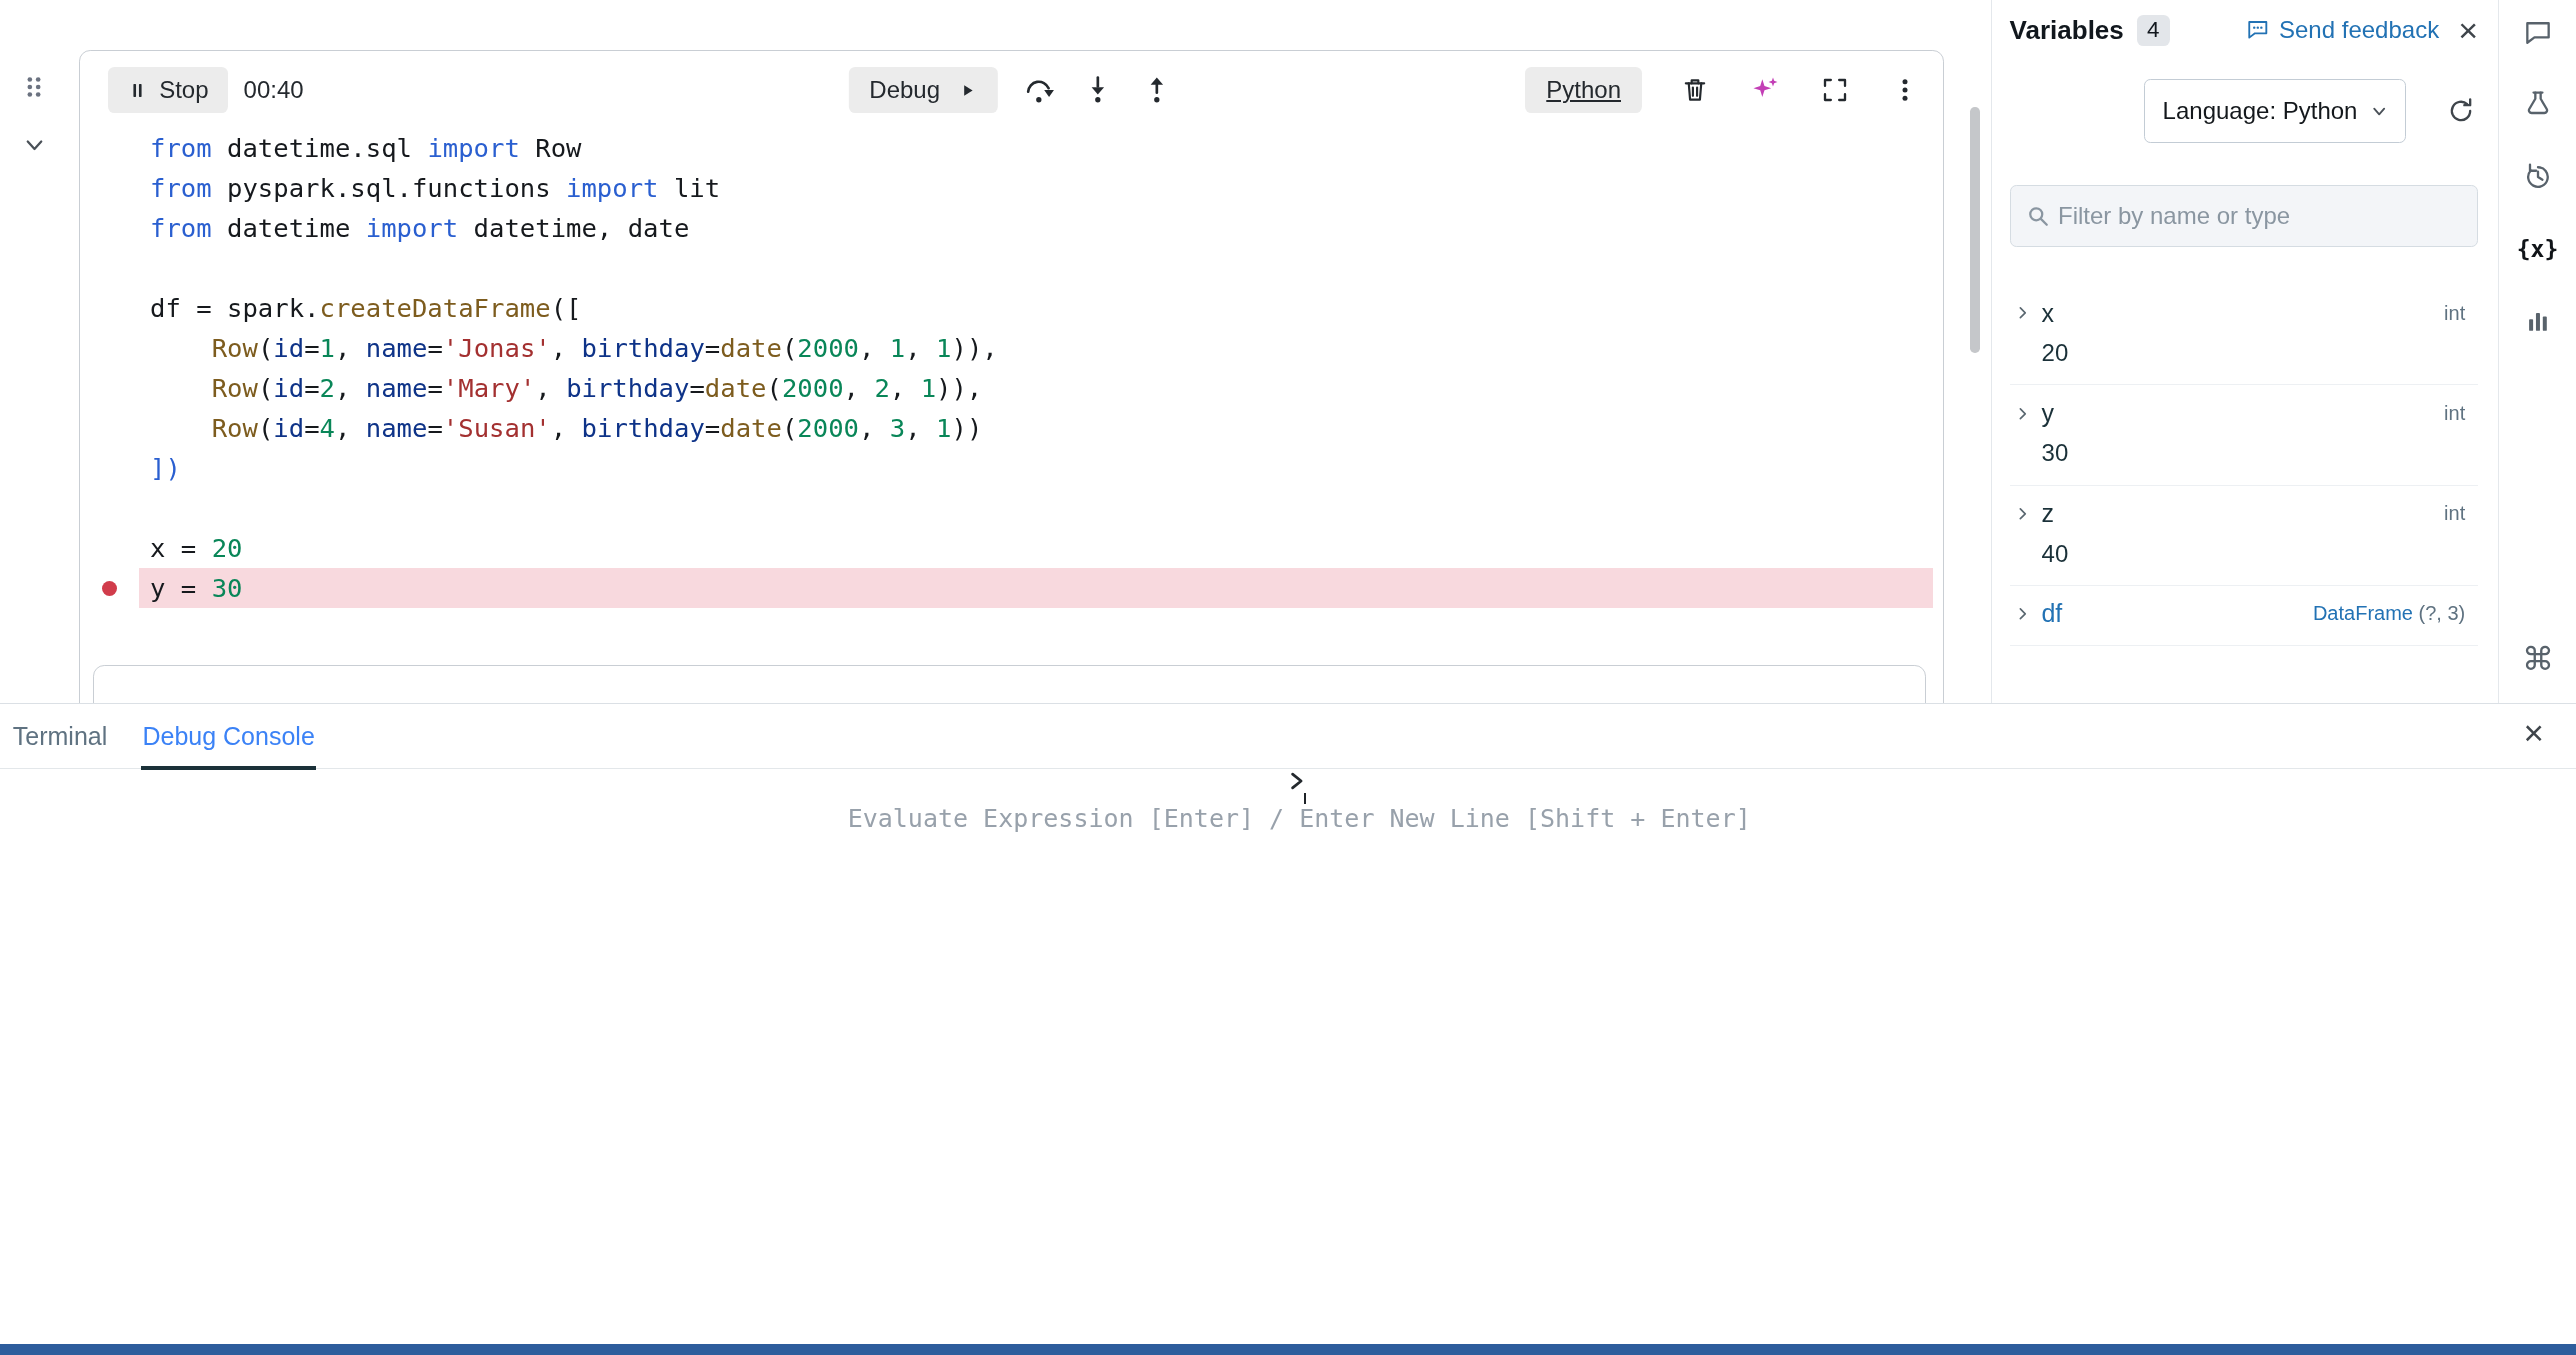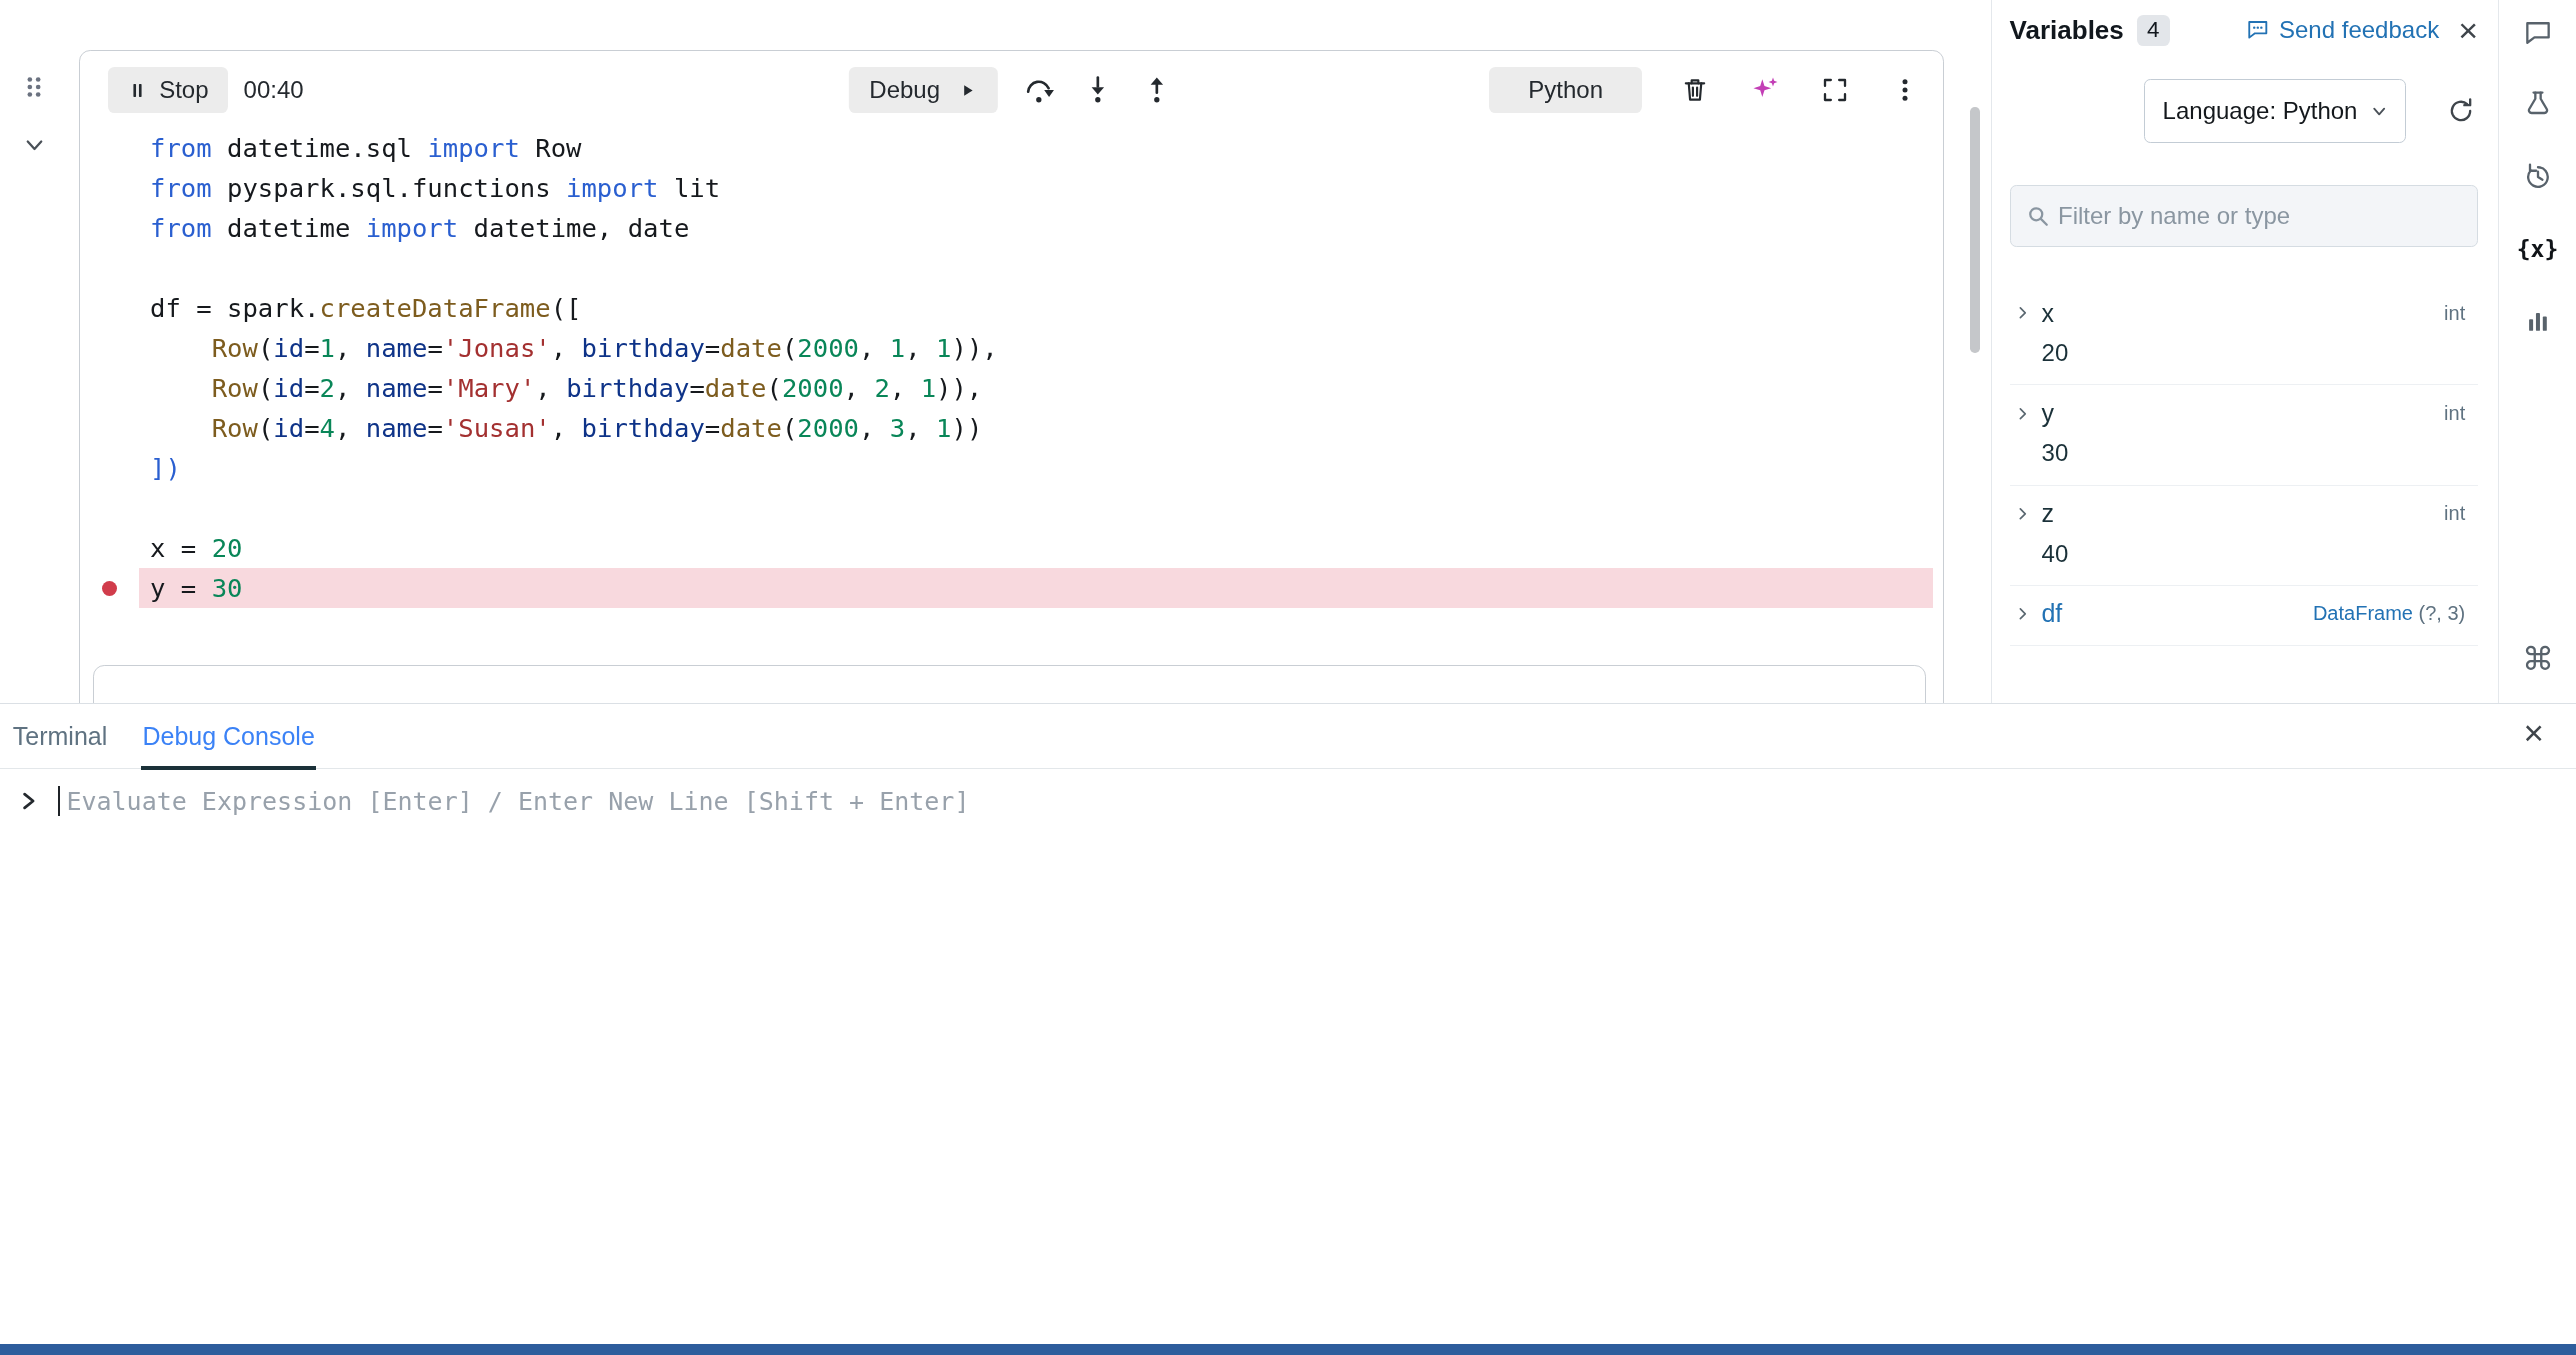--- a/index.html
+++ b/index.html
@@ -22,21 +22,21 @@
   .toolbar { position:absolute; left:0; right:0; top:14.4px; height:50px; }
   .tb-left { position:absolute; left:28px; top:0; height:50px; display:flex; align-items:center; }
   .tb-center { position:absolute; left:50%; top:0; height:50px; transform:translateX(-50%); display:flex; align-items:center; gap:24px; }
   .tb-right { position:absolute; right:21px; top:0; height:50px; display:flex; align-items:center; gap:35px; }
   .pill {
     height:46px; background:#ececec; border-radius:6.4px; display:flex; align-items:center;
     font-size:24px; color:#24292e; cursor:pointer;
   }
   .stop-pill { padding:4px 19px; gap:11.2px; }
   .debug-pill { padding:0 21px; gap:17.6px; }
-  .python-pill { padding:0 39px; }
+  .python-pill { padding:0 21px;text-decoration:underline; }
   .timer { margin-left:16px; font-size:24px; color:#24292e; }
   .icon-btn { width:35px; height:35px; display:flex; align-items:center; justify-content:center; color:#24292e; cursor:pointer; }
 
   
   .code { position:absolute; left:0; right:3.2px; top:77px; }
   .cline { position:relative; height:40px; }
   .cline .hl { position:absolute; left:59px; right:6.4px; top:0; bottom:0; background:#f8d9de; }
   .cline .bp { position:absolute; left:22.4px; top:12.8px; width:15px; height:15px; border-radius:50%; background:#d13c4b; }
   .ctext {
     position:relative; display:block; padding-left:70px; height:40px; line-height:40px;
@@ -109,21 +109,21 @@
 
   
   .bottom { position:absolute; left:0; top:703px; width:2576px; height:640px; background:#fff; border-top:1.6px solid #dbe0e5; }
   .tabs-row { position:relative; height:65px; border-bottom:1.6px solid #e3e7ea; display:flex; align-items:center; padding-left:11.2px; }
   .tab { position:relative; height:100%; display:flex; align-items:center; font-size:25px; color:#5f7281; cursor:pointer; padding:0 1.6px; }
   .tab + .tab { margin-left:32px; }
   .tab.active { color:#3b82f6; font-weight:normal; }
   .tab.active::after { content:""; position:absolute; left:0; right:0; bottom:-1.6px; height:4px; background:#1b3139; }
   .panel-close { position:absolute; right:32px; top:11.2px; font-size:35px; line-height:1; color:#3f454b; cursor:pointer; }
 
-  .console-row { display:flex; align-items:center; height:64px; padding-left:16px; }
+  .console-row { display:flex; align-items:center; height:64px; padding-left:16px;flex-direction:column; }
   .caret { width:2.4px; height:30px; background:#1f2328; margin-left:17.6px; animation:blink 1.2s step-end infinite; }
   @keyframes blink { 50% { opacity:0; } }
   .console-ph {
     margin-left:6.4px; font-family:"DejaVu Sans Mono","Liberation Mono",monospace;
     font-size:25px; color:#98a1ab; white-space:pre;
   }
 
   .bottom-bar { position:absolute; left:0; top:1344px; width:2576px; height:12px; background:#2d5d9c; }
 
   svg { display:block; }

